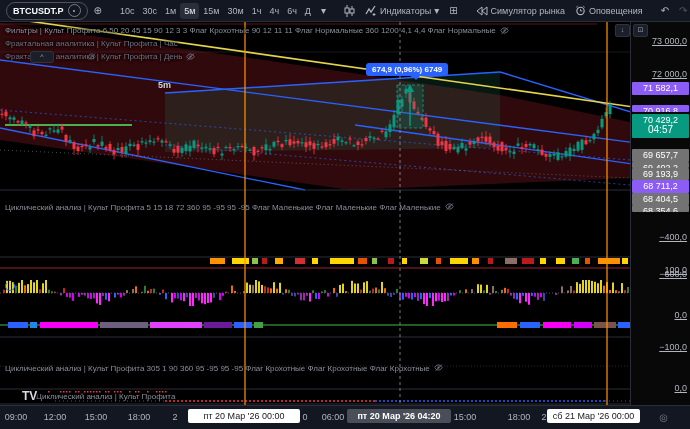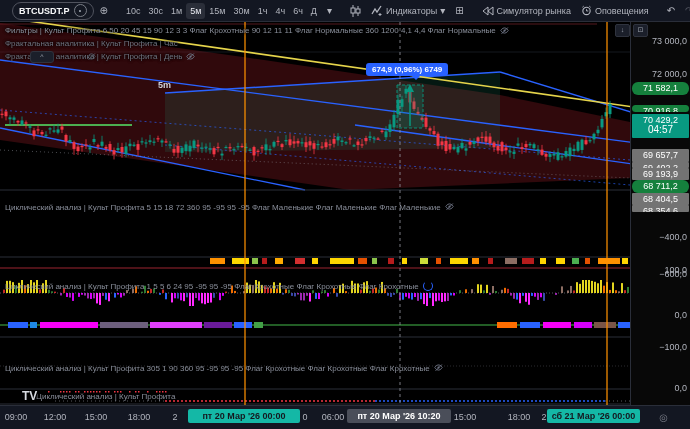--- a/index.html
+++ b/index.html
@@ -2,21 +2,21 @@
 <html><head>
 <meta charset="utf-8">
 <style>
   html,body{margin:0;padding:0;background:#000;}
   #app{position:relative;width:690px;height:429px;background:#000;overflow:hidden;
        font-family:"Liberation Sans","DejaVu Sans",sans-serif;color:#b2b5be;
        -webkit-font-smoothing:antialiased;}
   
   #toolbar{position:absolute;left:0;top:0;width:690px;height:22px;background:#131722;
            border-bottom:1px solid #2a2e39;display:flex;align-items:center;gap:2px;
-           font-size:9px;white-space:nowrap;z-index:30;padding-left:12px;box-sizing:border-box;}
+           font-size:9px;white-space:nowrap;z-index:30;padding-left:6px;box-sizing:border-box;}
   .tbtn{display:flex;align-items:center;gap:3px;padding:0 4px;height:18px;border-radius:3px;
         color:#b2b5be;cursor:pointer;}
   .tsep{width:1px;height:14px;background:#2a2e39;margin:0 3px;}
   #symbol-pill{display:flex;align-items:center;height:16px;border:1px solid #50535e;border-radius:9px;
         padding:0 6px;background:#131722;color:#f8f9fa;font-weight:bold;font-size:9px;gap:4px;}
   .ring{width:11px;height:11px;border:1px solid #7a7e87;border-radius:50%;display:inline-flex;
         align-items:center;justify-content:center;font-size:7px;color:#9aa0aa;}
   .tf{padding:0 4px;height:16px;line-height:16px;border-radius:3px;color:#b2b5be;cursor:pointer;}
   .tf.active{background:#2a2e39;color:#e8eaf0;}
   .glyph{font-size:10px;color:#b2b5be;}
@@ -38,34 +38,34 @@
   #tooltip:after{content:"";position:absolute;left:46px;bottom:-4px;border:4px solid transparent;
        border-top-color:#2962ff;border-bottom:none;}
   #pane-btns{position:absolute;left:615px;top:2px;display:flex;gap:3px;z-index:7;}
   .pbtn{width:13px;height:11px;background:#1b1f2a;border:1px solid #2f333e;border-radius:2px;
        color:#9aa0aa;font-size:7px;line-height:10px;text-align:center;}
   #tv-logo{position:absolute;left:22px;top:367px;z-index:6;color:#d7dae0;font-weight:bold;
        font-size:12px;text-shadow:1px 1px 0 #000;}
   
   #scale{position:absolute;left:630px;top:0;width:60px;height:383px;background:#080808;
        border-left:1px solid #2a2e39;z-index:5;font-size:9px;}
-  .lvl{position:absolute;right:4px;transform:translateY(-50%);color:#b2b5be;white-space:nowrap;}
+  .lvl{position:absolute;right:4px;transform:translateY(-50%);color:#b2b5be;white-space:nowrap;text-decoration:underline;}
   .badge{position:absolute;left:1px;width:57px;box-sizing:border-box;color:#fff;text-align:center;
        overflow:hidden;border-radius:1px;font-size:9px;line-height:12px;white-space:nowrap;}
-  .badge.red{background:#15803d;border-radius:6px;}
+  .badge.red{background:#8b5cf6;}
   .badge.teal{background:#089981;}
   .badge.gray{background:#737373;}
   .badge .sub{display:block;font-size:10px;line-height:10px;margin-top:-1px;}
   
   #axis{position:absolute;left:0;top:405px;width:690px;height:24px;background:#131722;
        border-top:1px solid #2a2e39;z-index:20;font-size:9px;}
   .tick{position:absolute;top:6px;transform:translateX(-50%);color:#b2b5be;white-space:nowrap;}
   .tbadge{position:absolute;top:3px;height:14px;line-height:14px;border-radius:2px;text-align:center;
        font-size:9px;overflow:hidden;white-space:nowrap;}
-  .tbadge.orange{background:#14b8a6;color:#15181f;font-weight:bold;text-align:center;}
+  .tbadge.orange{background:#ffffff;color:#15181f;font-weight:normal;text-align:center;}
   .tbadge.gray{background:#4a4e59;color:#fff;font-weight:bold;}
   #axis-gear{position:absolute;right:22px;top:6px;color:#787b86;font-size:10px;}
   .loader{width:8px;height:8px;border:1.5px solid #2962ff;border-top-color:transparent;
        border-radius:50%;display:inline-block;}
 </style>
 </head>
 <body>
 
 <div id="app">
 
@@ -757,21 +757,20 @@
 
     <div class="panelabel" style="left:5px;top:180px">
       <span class="t">Циклический анализ | Культ Профита 5 15 18 72 360 95 -95 95 -95 Флаг Маленькие Флаг Маленькие Флаг Маленькие</span>
         <span class="eye"><svg width="9" height="9" viewBox="0 0 24 24">
             <path d="M2 12s4-7 10-7 10 7 10 7-4 7-10 7S2 12 2 12z" fill="none" stroke="#6b7080" stroke-width="2.5"></path>
             <circle cx="12" cy="12" r="3" fill="#6b7080"></circle>
             <line x1="4" y1="21" x2="21" y2="4" stroke="#6b7080" stroke-width="2.5"></line>
           </svg></span>
     </div>
     <div class="panelabel" style="left:5px;top:259px">
-      <span class="t">Циклический анализ | Культ Профита 1 5 5 6 24 95 -95 95 -95 Флаг Крохотные Флаг Крохотные Флаг Крохотные</span>
         <span class="loader"></span>
     </div>
     <div class="panelabel" style="left:5px;top:341px">
       <span class="t">Циклический анализ | Культ Профита 305 1 90 360 95 -95 95 -95 Флаг Крохотные Флаг Крохотные Флаг Крохотные</span>
         <span class="eye"><svg width="9" height="9" viewBox="0 0 24 24">
             <path d="M2 12s4-7 10-7 10 7 10 7-4 7-10 7S2 12 2 12z" fill="none" stroke="#6b7080" stroke-width="2.5"></path>
             <circle cx="12" cy="12" r="3" fill="#6b7080"></circle>
             <line x1="4" y1="21" x2="21" y2="4" stroke="#6b7080" stroke-width="2.5"></line>
           </svg></span>
     </div>
@@ -818,17 +817,17 @@
       <span class="tick" style="left: 55px;">12:00</span>
       <span class="tick" style="left: 96px;">15:00</span>
       <span class="tick" style="left: 139px;">18:00</span>
       <span class="tick" style="left: 175px;">2</span>
       <span class="tick" style="left: 305px;">0</span>
       <span class="tick" style="left: 333px;">06:00</span>
       <span class="tick" style="left: 465px;">15:00</span>
       <span class="tick" style="left: 519px;">18:00</span>
       <span class="tick" style="left: 544px;">2</span>
       <div class="tbadge orange" style="left: 188px; width: 112px;">пт 20 Мар '26  00:00</div>
-      <div class="tbadge gray" style="left: 347px; width: 104px;">пт 20 Мар '26  10:20</div>
+      <div class="tbadge gray" style="left: 347px; width: 104px;">пт 20 Мар '26  04:20</div>
       <div class="tbadge orange" style="left: 547px; width: 93px;">сб 21 Мар '26  00:00</div>
     </div>
 
 </div>
 
 </body></html>

